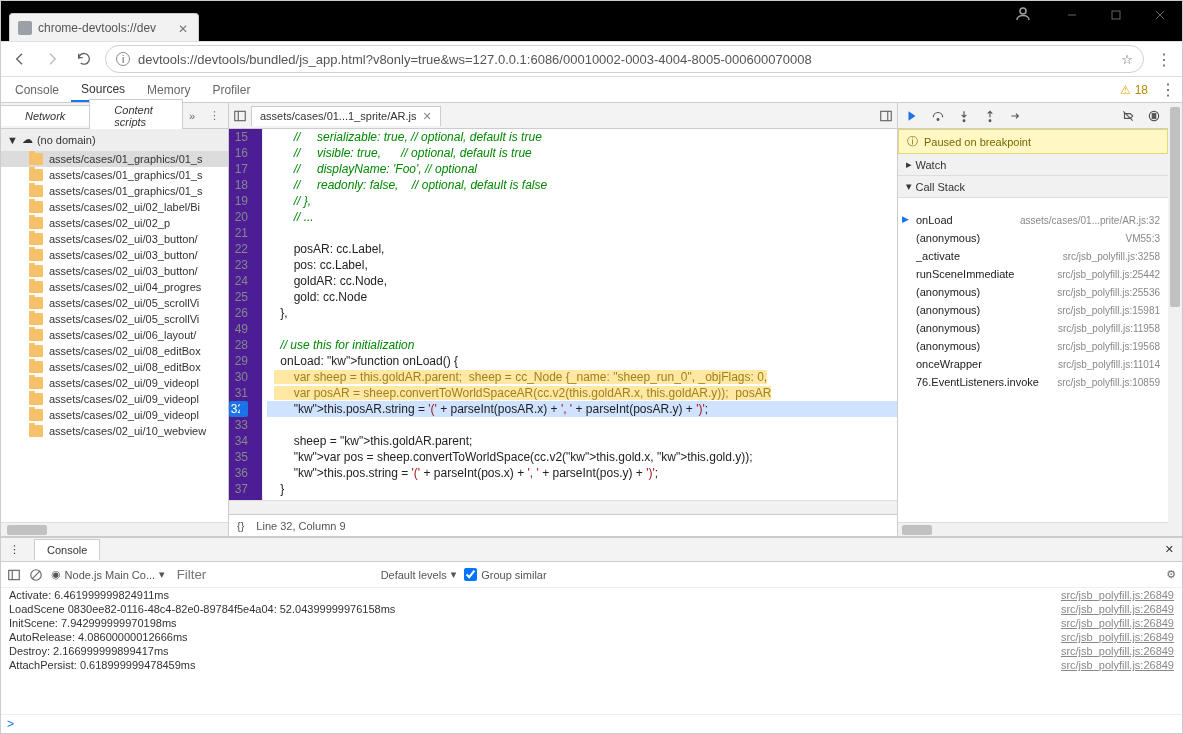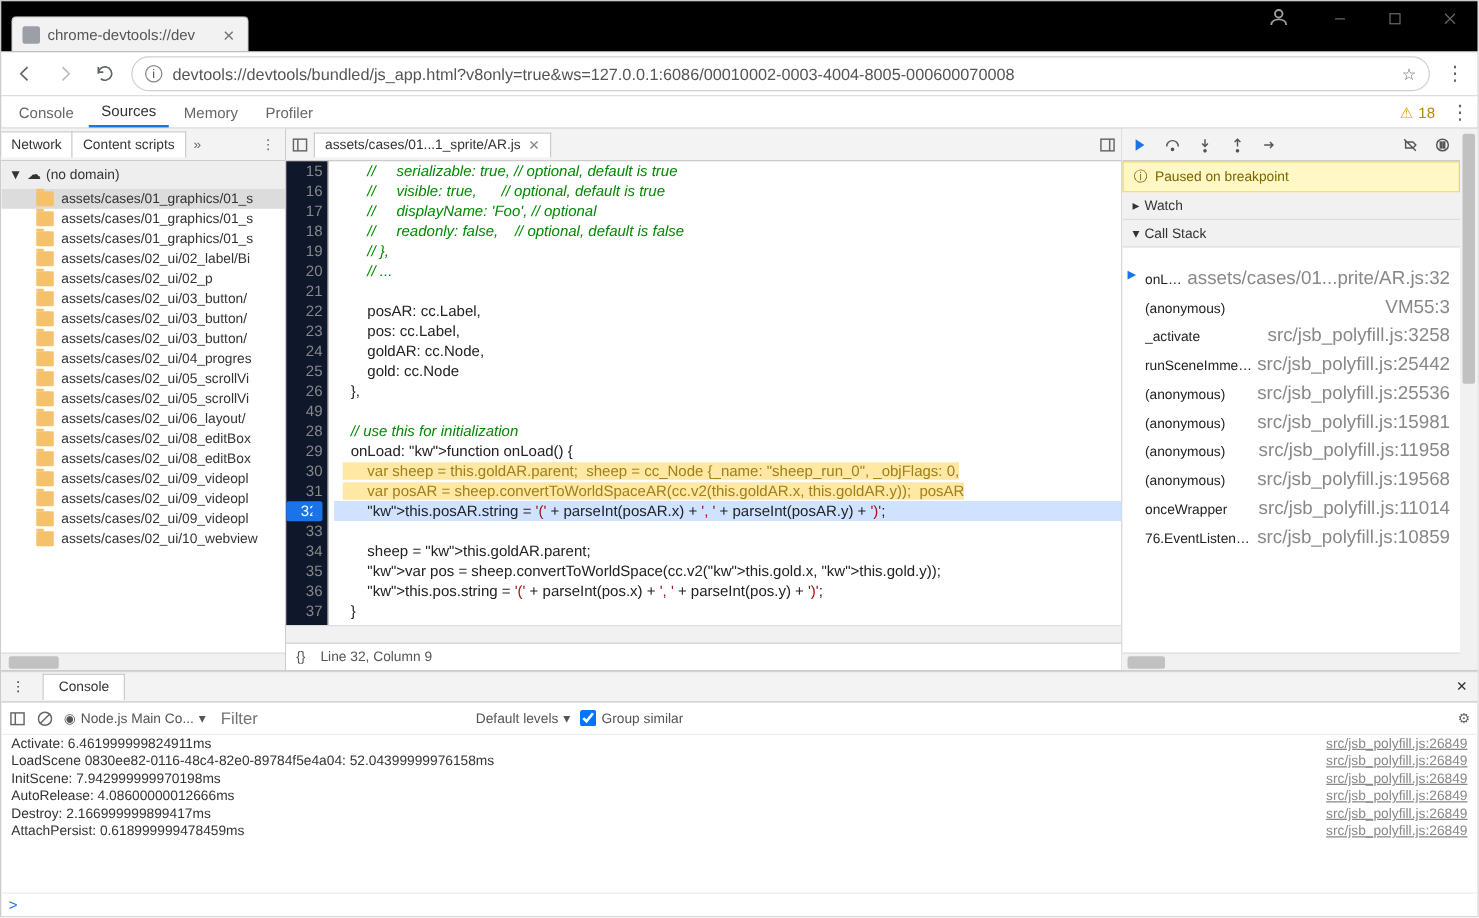--- a/index.html
+++ b/index.html
@@ -36,41 +36,41 @@
 .warn-badge { display:flex; align-items:center; gap:4px; color:#b58900; margin-right:8px; }
 .warn-badge .tri { color:#e2a400; }
 
 
 .dt-body { flex:1; display:flex; flex-direction:column; min-height:0; }
 .dt-main { flex:1; display:flex; min-height:0; border-bottom:1px solid #ccc; }
 
 
 .nav-panel { width:228px; border-right:1px solid #ccc; display:flex; flex-direction:column; min-height:0; background:#fff; }
 .nav-tabs { height:26px; border-bottom:1px solid #ccc; display:flex; align-items:center; background:#f3f3f3; font-size:11px; }
-.nav-tabs .nt { padding:4px 8px; border:1px solid #ccc; border-bottom:none; background:#fff; margin-left:-1px; cursor:pointer; }
+.nav-tabs .nt { padding:4px 24px; border:1px solid #ccc; border-bottom:none; background:#fff; margin-left:-1px; cursor:pointer;font-style:italic; }
 .nav-tabs .chev { padding:0 6px; color:#666; }
 .nav-tabs .dots { margin-left:auto; padding:0 8px; color:#666; }
 .domain-hdr { padding:4px 6px; display:flex; align-items:center; gap:4px; border-bottom:1px solid #eee; background:#eee; font-size:11px; }
 .file-tree { flex:1; overflow:auto; }
 .file-tree .item { display:flex; align-items:flex-end; gap:6px; padding:2px 4px 2px 28px; white-space:nowrap; overflow:hidden; font-size:11px; cursor:pointer; color:#333; }
 .file-tree .item.sel { background:#dcdcdc; }
 .folder-ico { width:14px; height:12px; background:#f5c26b; border-radius:1px; flex:none; position:relative; }
 .folder-ico::before { content:''; position:absolute; top:-3px; left:0; width:6px; height:3px; background:#f5c26b; border-radius:1px 1px 0 0; }
 .nav-scroll { height:14px; border-top:1px solid #ddd; display:flex; align-items:center; background:#f1f1f1; }
 .nav-scroll .thumb { width:40px; height:10px; background:#c1c1c1; border-radius:2px; margin-left:6px; }
 
 
 .editor-wrap { flex:1; display:flex; flex-direction:column; min-width:0; border-right:1px solid #ccc; }
 .file-tabs { height:26px; background:#f3f3f3; border-bottom:1px solid #ccc; display:flex; align-items:center; padding:0 4px; gap:4px; }
 .ftab { display:flex; align-items:center; gap:6px; background:#fff; border:1px solid #ccc; border-bottom:none; padding:3px 8px; font-size:11px; cursor:pointer; }
 .ftab .x { color:#888; }
 .tog-ico { width:14px; height:14px; color:#666; }
 .ft-spacer{flex:1;}
 .code-area { flex:1; display:flex; font-family: Consolas, Menlo, monospace; font-size:12px; line-height:16px; min-height:0; }
-.gutter { width:34px; background:#0f172a; border-right:1px solid #eee; text-align:right; padding-right:4px; color:#888; }
+.gutter { width:34px; background:#4c1d95; border-right:1px solid #eee; text-align:right; padding-right:14px; color:#888; }
 .gutter div { height:16px; }
 .gutter .bp { background:#1a73e8; color:#fff; border-radius:2px; padding-right:4px; position:relative; }
 .gutter .bp::after{content:'';position:absolute;right:-6px;top:0;border:8px solid transparent;border-left:6px solid #1a73e8;}
 .code { flex:1; overflow:auto; white-space:pre; padding-left:4px; position:relative; color:#222; }
 .code .ln { height:16px; }
 .code .cm { color:#008800; font-style:italic; }
 .code .str { color:#a31515; }
 .code .hl-line { background:#cfe2ff; }
 .code .tok-hl { background:#ffe8a3; }
 .code .inl { color:#a17f1a; }
@@ -82,21 +82,21 @@
 .dbg-tools { height:26px; border-bottom:1px solid #ccc; background:#f3f3f3; display:flex; align-items:center; padding:0 4px; gap:6px; }
 .dbg-tools .ico { width:20px; height:20px; display:flex; align-items:center; justify-content:center; color:#555; cursor:pointer; }
 .dbg-tools .ico.resume { color:#1a73e8; }
 .dbg-tools .sep { flex:1; }
 .paused { background:#fff8c5; border:1px solid #e2d874; padding:4px 8px; display:flex; align-items:center; gap:6px; font-size:11px; color:#7a6600; }
 .sect { border-bottom:1px solid #ddd; padding:4px 8px; font-size:11px; color:#333; display:flex; align-items:center; gap:4px; cursor:pointer; background:#f1f1f1;}
 .stack { flex:1; overflow:auto;margin-top:13px; }
 .frame { display:flex; padding:3px 8px 3px 18px; font-size:11px; gap:4px; cursor:pointer; align-items:baseline; }
 .frame.cur::before { content:'▶'; color:#1a73e8; position:absolute; transform:translateX(-14px); font-size:9px; }
 .frame .fn { flex:1; color:#222; white-space:nowrap; overflow:hidden; text-overflow:ellipsis; }
-.frame .loc { color:#888; font-size:15px; white-space:nowrap; }
+.frame .loc { color:#888; font-size:10px; white-space:nowrap; }
 .dbg-hscroll { height:14px; background:#f1f1f1; border-top:1px solid #ddd; display:flex; }
 .dbg-hscroll .thumb{width:30px;height:10px;background:#c1c1c1;border-radius:2px;margin:2px 4px;}
 
 
 .drawer { height:196px; display:flex; flex-direction:column; border-top:1px solid #ccc; }
 .drawer-tabs { height:24px; display:flex; align-items:center; background:#f3f3f3; border-bottom:1px solid #ccc; font-size:11px; }
 .drawer-tabs .t { padding:4px 12px; background:#fff; border:1px solid #ccc; border-bottom:none; margin-left:6px;}
 .drawer-tabs .menu { padding:0 8px; }
 .drawer-tabs .sp{flex:1;}
 .drawer-tools { height:26px; display:flex; align-items:center; gap:8px; padding:0 6px; border-bottom:1px solid #eee; font-size:11px; color:#555; }

